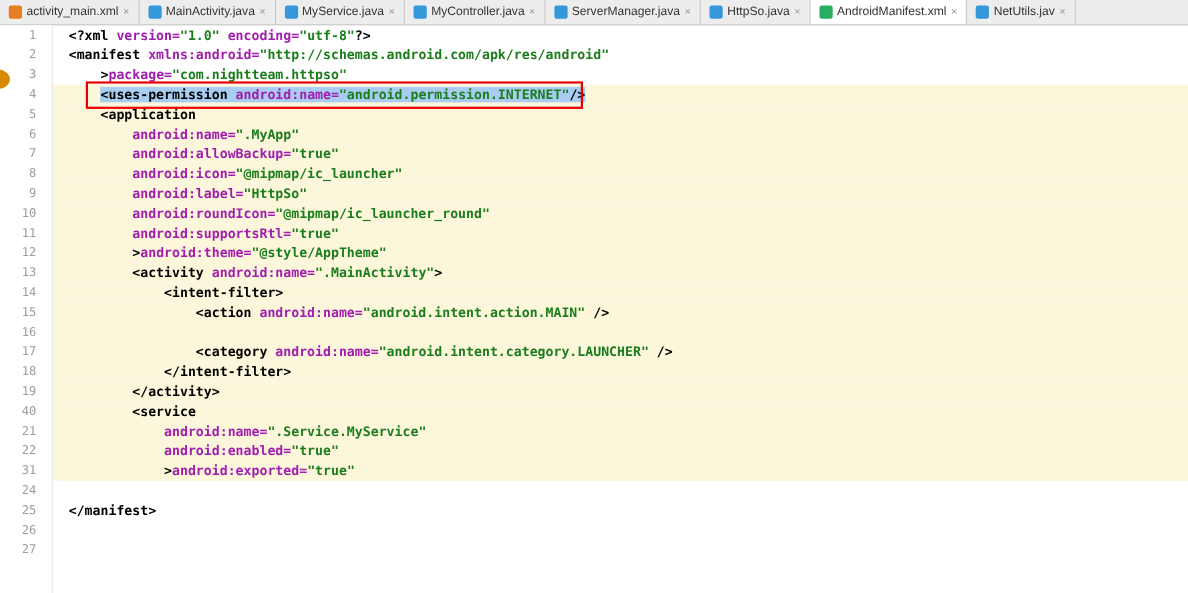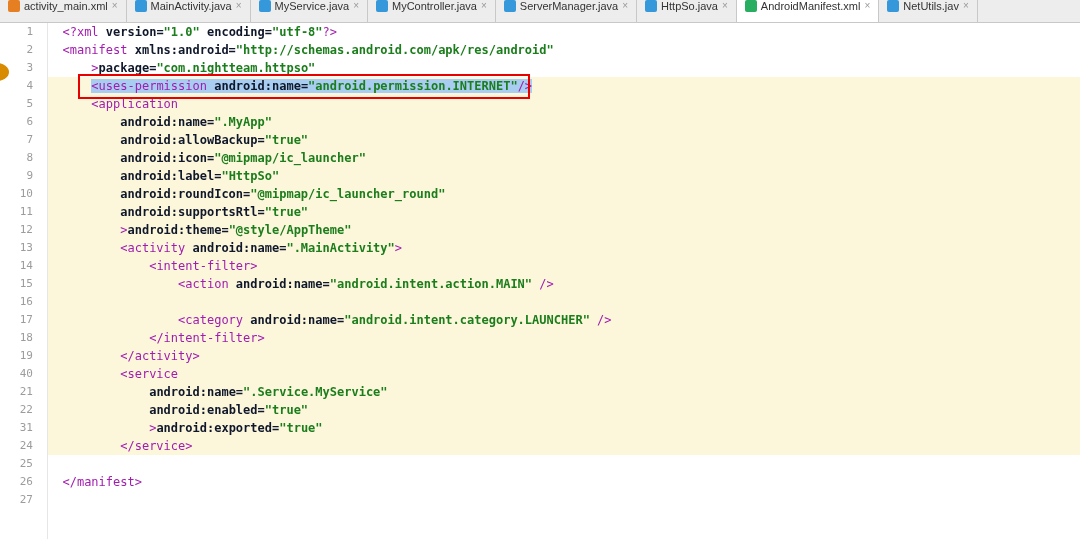--- a/index.html
+++ b/index.html
@@ -1,32 +1,32 @@
 <!DOCTYPE html>
 <html><head>
 <meta charset="utf-8">
 <style>
   html,body{margin:0;padding:0;width:1080px;height:539px;font-family:Consolas,monospace;font-size:12px;background:#fff;overflow:hidden}
   .tabs{height:22px;background:#ededed;display:flex;align-items:center;border-bottom:1px solid #c8c8c8;overflow:hidden;white-space:nowrap}
-  .tab{display:flex;align-items:flex-start;height:22px;padding:0 8px;border-right:1px solid #c8c8c8;font:11px Segoe UI,Arial;color:#333;cursor:pointer;gap:4px}
+  .tab{display:flex;align-items:center;height:22px;padding:0 8px;border-right:1px solid #c8c8c8;font:11px Segoe UI,Arial;color:#333;cursor:pointer;gap:4px}
   .tab-active{background:#fff}
   .tab-close{color:#999;font-size:10px}
   .tab-icon{width:12px;height:12px;display:inline-block;border-radius:2px}
   .ic-xml{background:#e67e22}
   .ic-java{background:#3498db}
   .ic-manifest{background:#27ae60}
   .editor{display:flex;height:517px}
   .gutter{width:48px;background:#fff;color:#9c9c9c;text-align:right;padding-top:0;border-right:1px solid #e6e6e6;box-sizing:border-box}
   .gutter div{height:18px;line-height:18px;padding-right:14px;font-size:11px}
   .code{flex:1;position:relative;overflow:hidden}
   .line{height:18px;line-height:18px;white-space:pre}
   .hl{background:#fcf6db}
   .sel{background:#a8cdf0}
-  .t{color:#a21caf;font-weight:normal}
-  .a{color:#0f172a;font-weight:bold}
+  .t{color:#000000;font-weight:bold}
+  .a{color:#a21caf;font-weight:bold}
   .v{color:#1b7d1b;font-weight:bold}
   .redbox{position:absolute;border:2px solid #e60000;left:30px;top:51px;width:448px;height:21px;pointer-events:none}
   .breakpoint{position:absolute;left:-15px;width:10px;height:10px;border-radius:50%;background:#d88a00;top:40px}
 </style>
 </head>
 <body>
 
 <div class="tabs" id="tabs-container">
     <div class="tab">
       <span class="tab-icon ic-xml"></span>
@@ -119,17 +119,16 @@
       <div class="line hl">              <span class="t">&lt;intent-filter&gt;</span></div>
       <div class="line hl">                  <span class="t">&lt;action </span><span class="a">android:name=</span><span class="v">"android.intent.action.MAIN"</span><span class="t"> /&gt;</span></div>
       <div class="line hl"></div>
       <div class="line hl">                  <span class="t">&lt;category </span><span class="a">android:name=</span><span class="v">"android.intent.category.LAUNCHER"</span><span class="t"> /&gt;</span></div>
       <div class="line hl">              <span class="t">&lt;/intent-filter&gt;</span></div>
       <div class="line hl">          <span class="t">&lt;/activity&gt;</span></div>
       <div class="line hl">          <span class="t">&lt;service</span></div>
       <div class="line hl">              <span class="a">android:name=</span><span class="v">".Service.MyService"</span></div>
       <div class="line hl">              <span class="a">android:enabled=</span><span class="v">"true"</span></div>
       <div class="line hl">              <span class="t">&gt;</span><span class="a">android:exported=</span><span class="v">"true"</span></div>
-      <div class="line hl">          <span class="t">&lt;/service&gt;</span></div>
       <div class="line"></div>
       <div class="line">  <span class="t">&lt;/manifest&gt;</span></div>
     </div>
 </div>
 
 </body></html>

